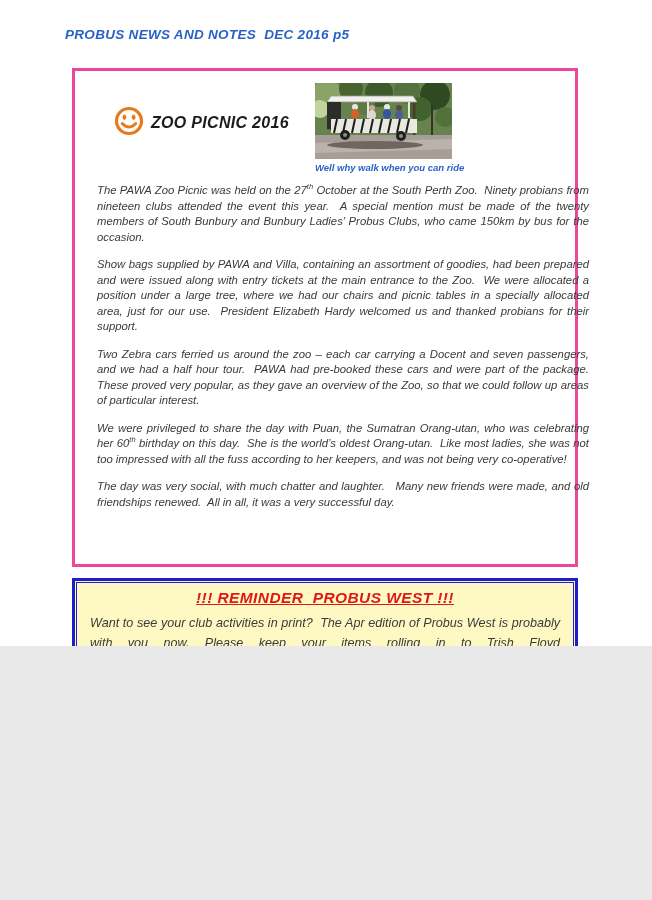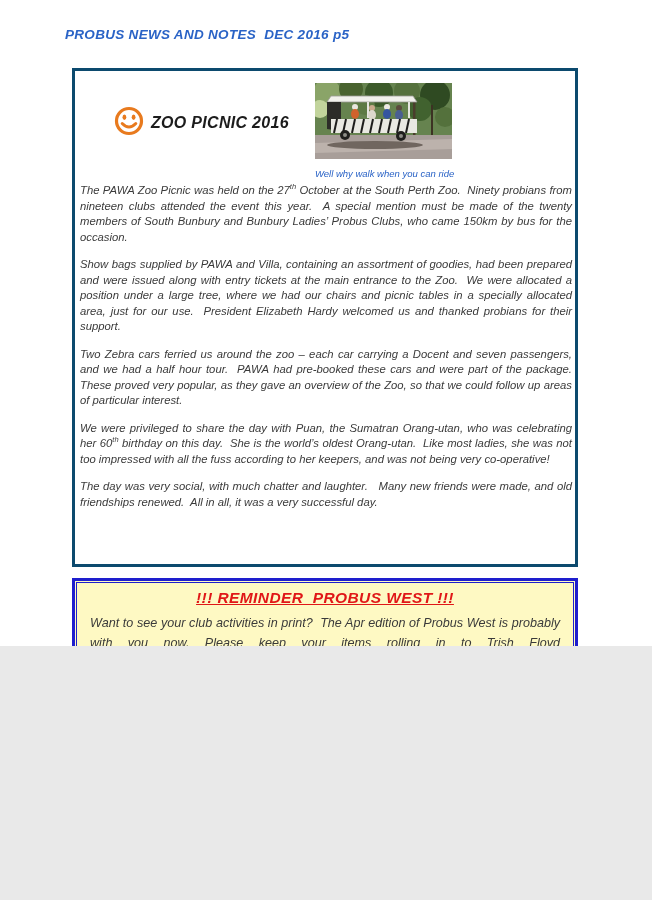--- a/index.html
+++ b/index.html
@@ -9,37 +9,37 @@
     font-family:"Liberation Sans", sans-serif; overflow:hidden;
     margin:0 auto;
   }
   .header {
     position:absolute; left:65px; top:27px;
     font-size:13.5px; font-weight:bold; font-style:italic;
     color:#2a63c6; letter-spacing:.3px; white-space:pre-wrap;
   }
   .main-box {
     position:absolute; left:72px; top:68px; width:506px; height:499px;
-    border:3px solid #0c4a6e; background:#fff;
+    border:3px solid #ec4899; background:#fff;
   }
   .title-row {
     position:absolute; left:38px; top:34px;
     display:flex; align-items:center; gap:6px;
   }
   .article-title {
     font-size:16px; font-weight:bold; font-style:italic; color:#1c1c1c;
     letter-spacing:.3px;
   }
   .photo-block { position:absolute; left:240px; top:12px; width:140px; }
   .photo-frame { width:137px; height:76px; display:block; }
   .photo-caption {
-    margin-top:9px; font-size:9.5px; font-style:italic; font-weight:normal;
+    margin-top:3px; font-size:9.5px; font-style:italic; font-weight:bold;
     color:#2a63c6; white-space:nowrap;
   }
-  .article-body { position:absolute; left:5px; top:112px; width:492px; }
+  .article-body { position:absolute; left:22px; top:112px; width:492px; }
   .article-body p {
     font-size:11.3px; line-height:15.5px; font-style:italic; color:#3a3a3a;
     text-align:justify; margin:0 0 12px 0; white-space:pre-wrap;
   }
   .article-body sup { font-size:7.5px; line-height:0; }
   .reminder-box {
     position:absolute; left:72px; top:578px; width:506px; height:140px;
     border:3px solid #1e1ecd; background:#fef9c3;
   }
   .reminder-inner {

